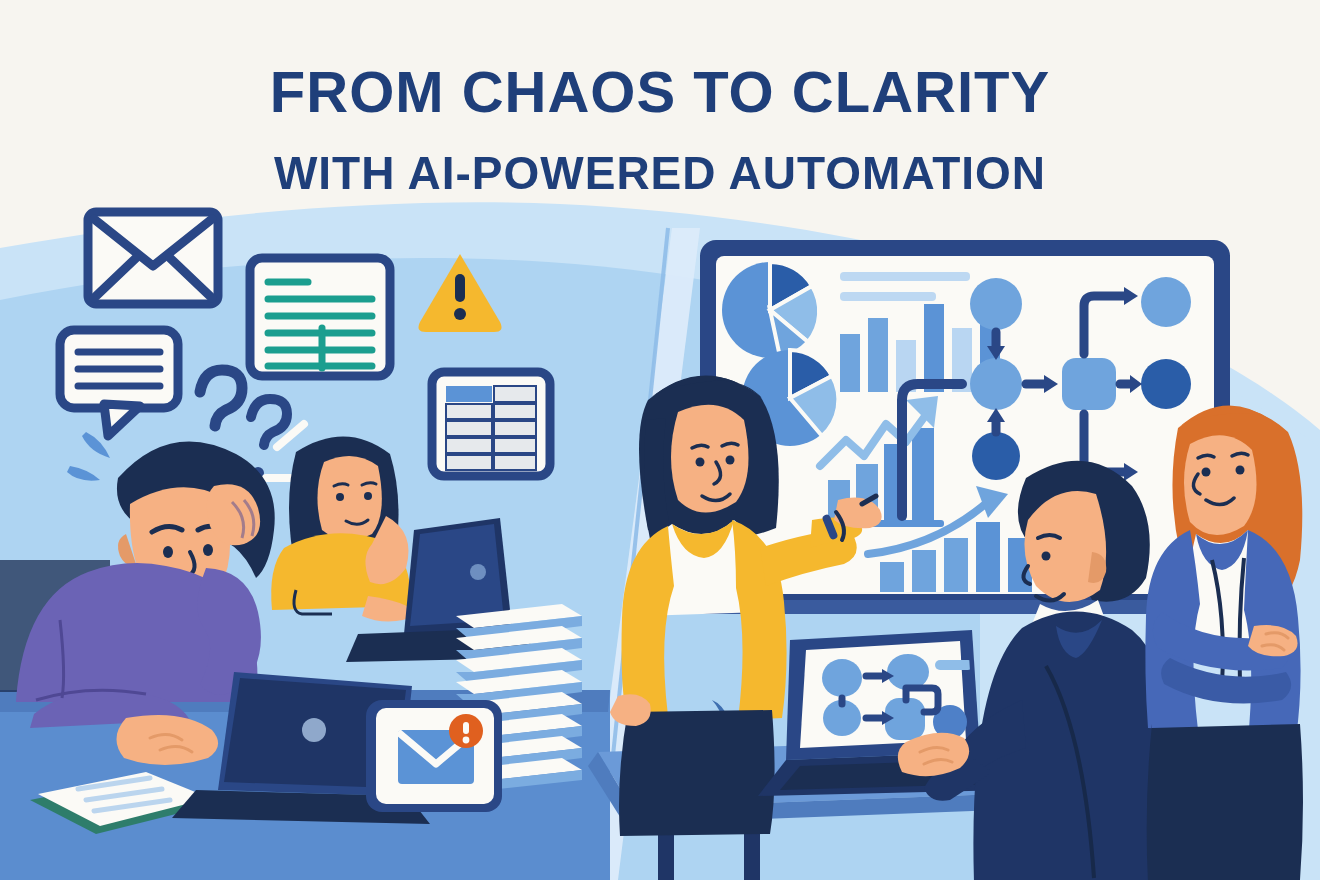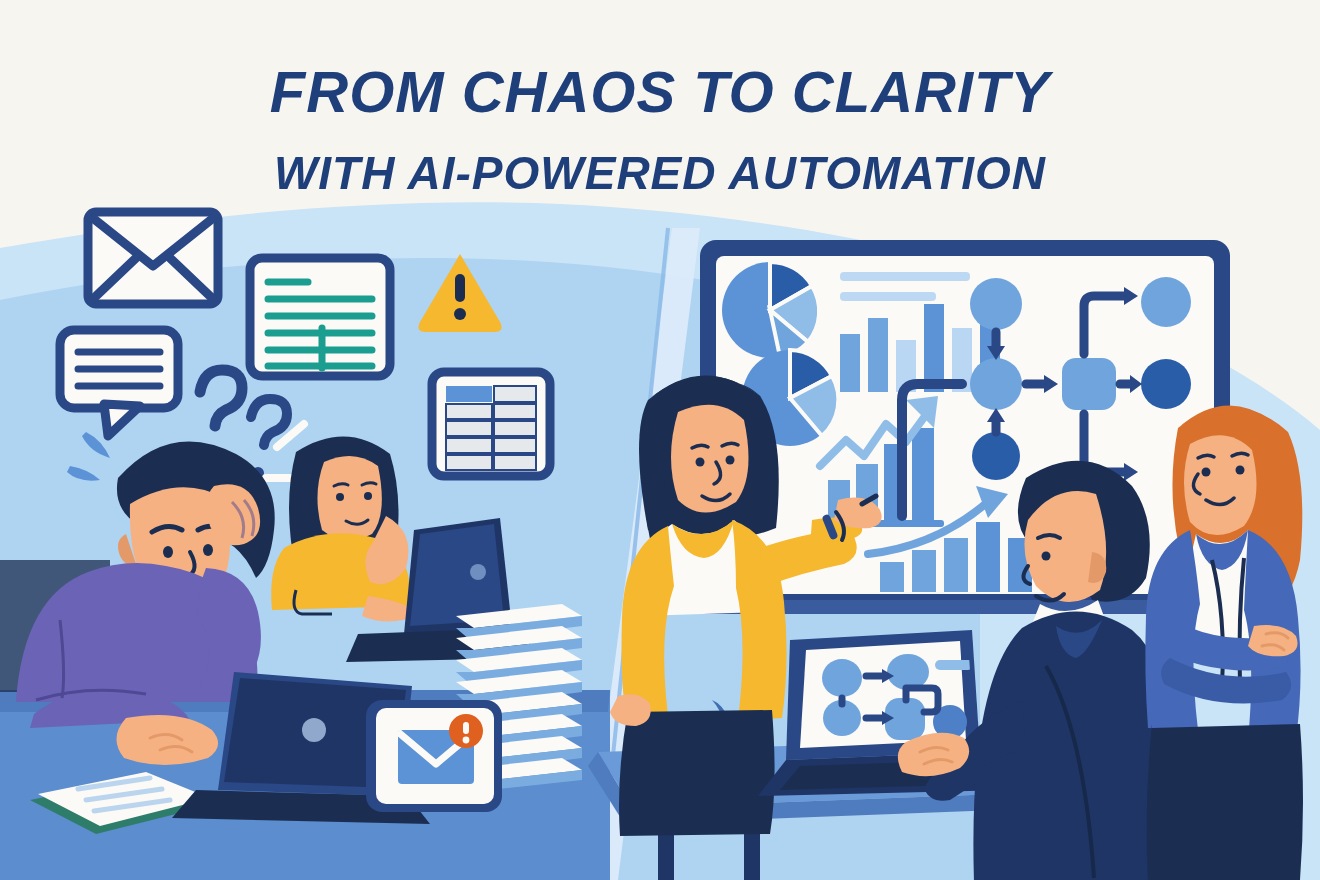--- a/index.html
+++ b/index.html
@@ -1,17 +1,17 @@
 <!DOCTYPE html>
 <html><head>
 <meta charset="utf-8">
 <style>
   html,body{margin:0;padding:0;background:#ffffff;}
   body{width:1320px;height:880px;overflow:hidden;font-family:"Liberation Sans",sans-serif;}
-  #stage{position:relative;width:1320px;height:880px;overflow:hidden;font-style:italic;}
+  #stage{position:relative;width:1320px;height:880px;overflow:hidden;}
   #scene{position:absolute;inset:0;width:1320px;height:880px;display:block;}
   .ttl{font-family:"Liberation Sans",sans-serif;font-weight:bold;letter-spacing:1px;}
 </style>
 </head>
 <body>
 
 <div id="stage">
   <svg id="scene" viewBox="0 0 1320 880" xmlns="http://www.w3.org/2000/svg">
     <defs>
       <clipPath id="clipAll">

